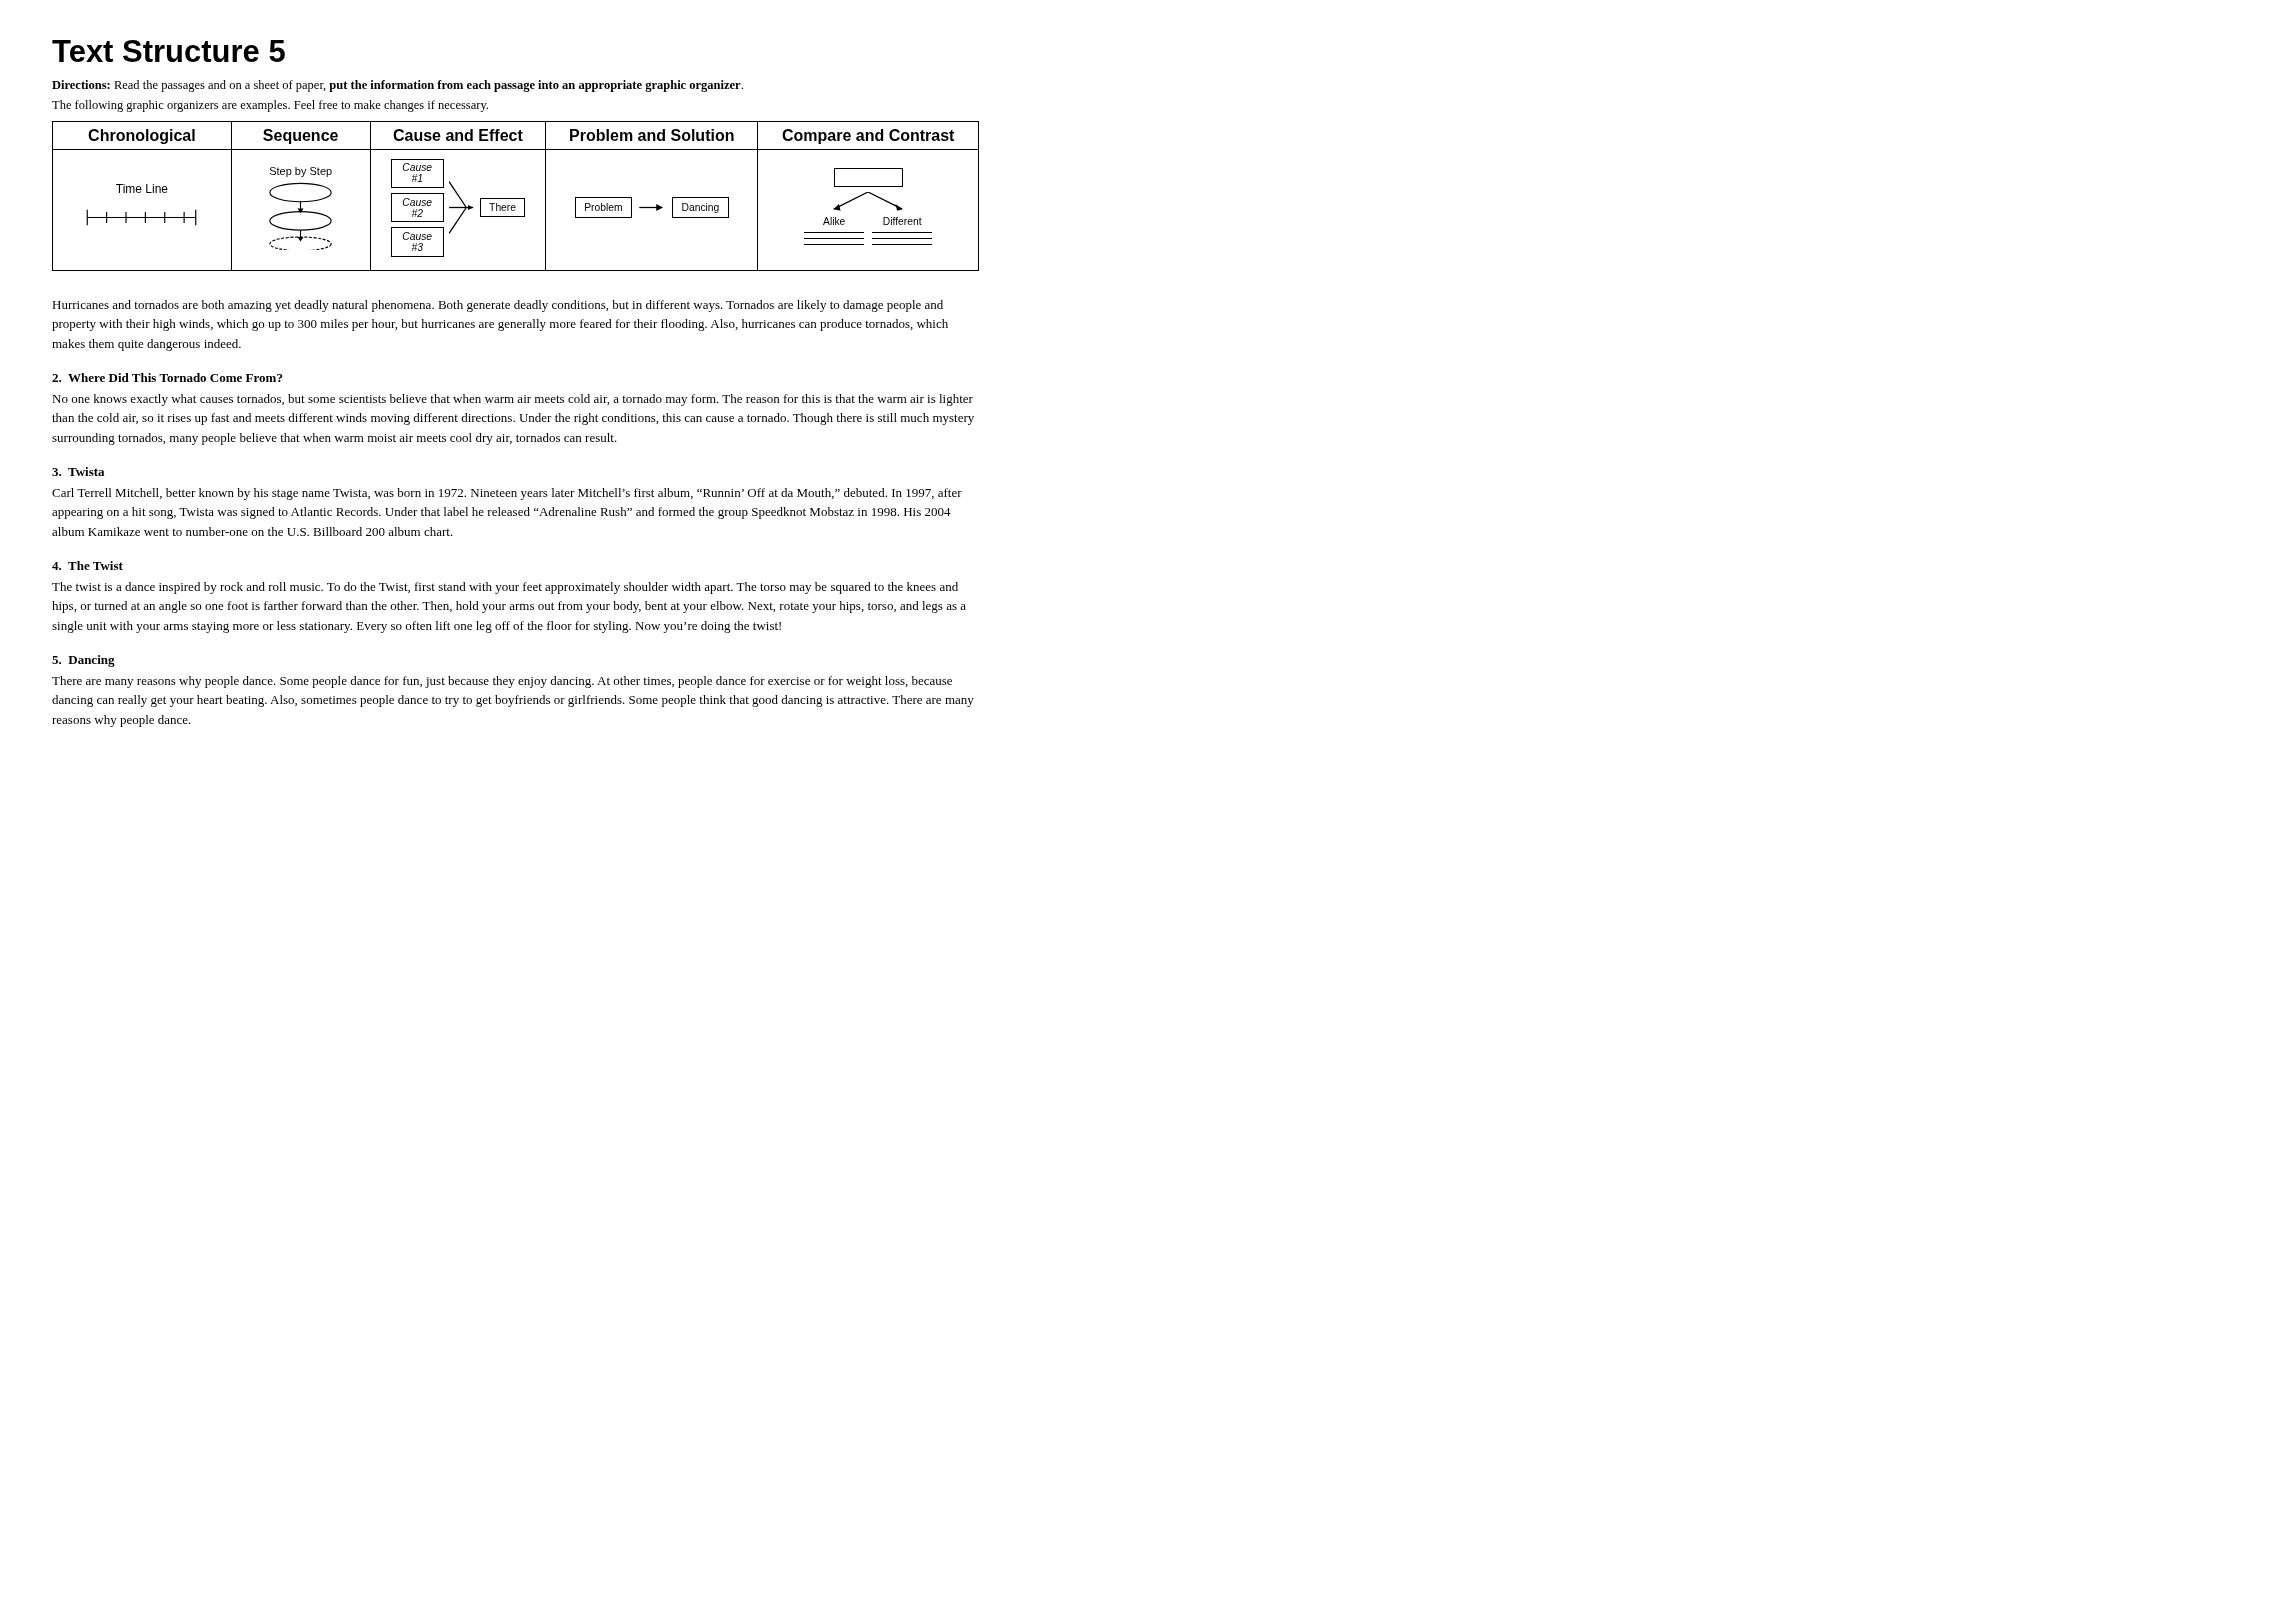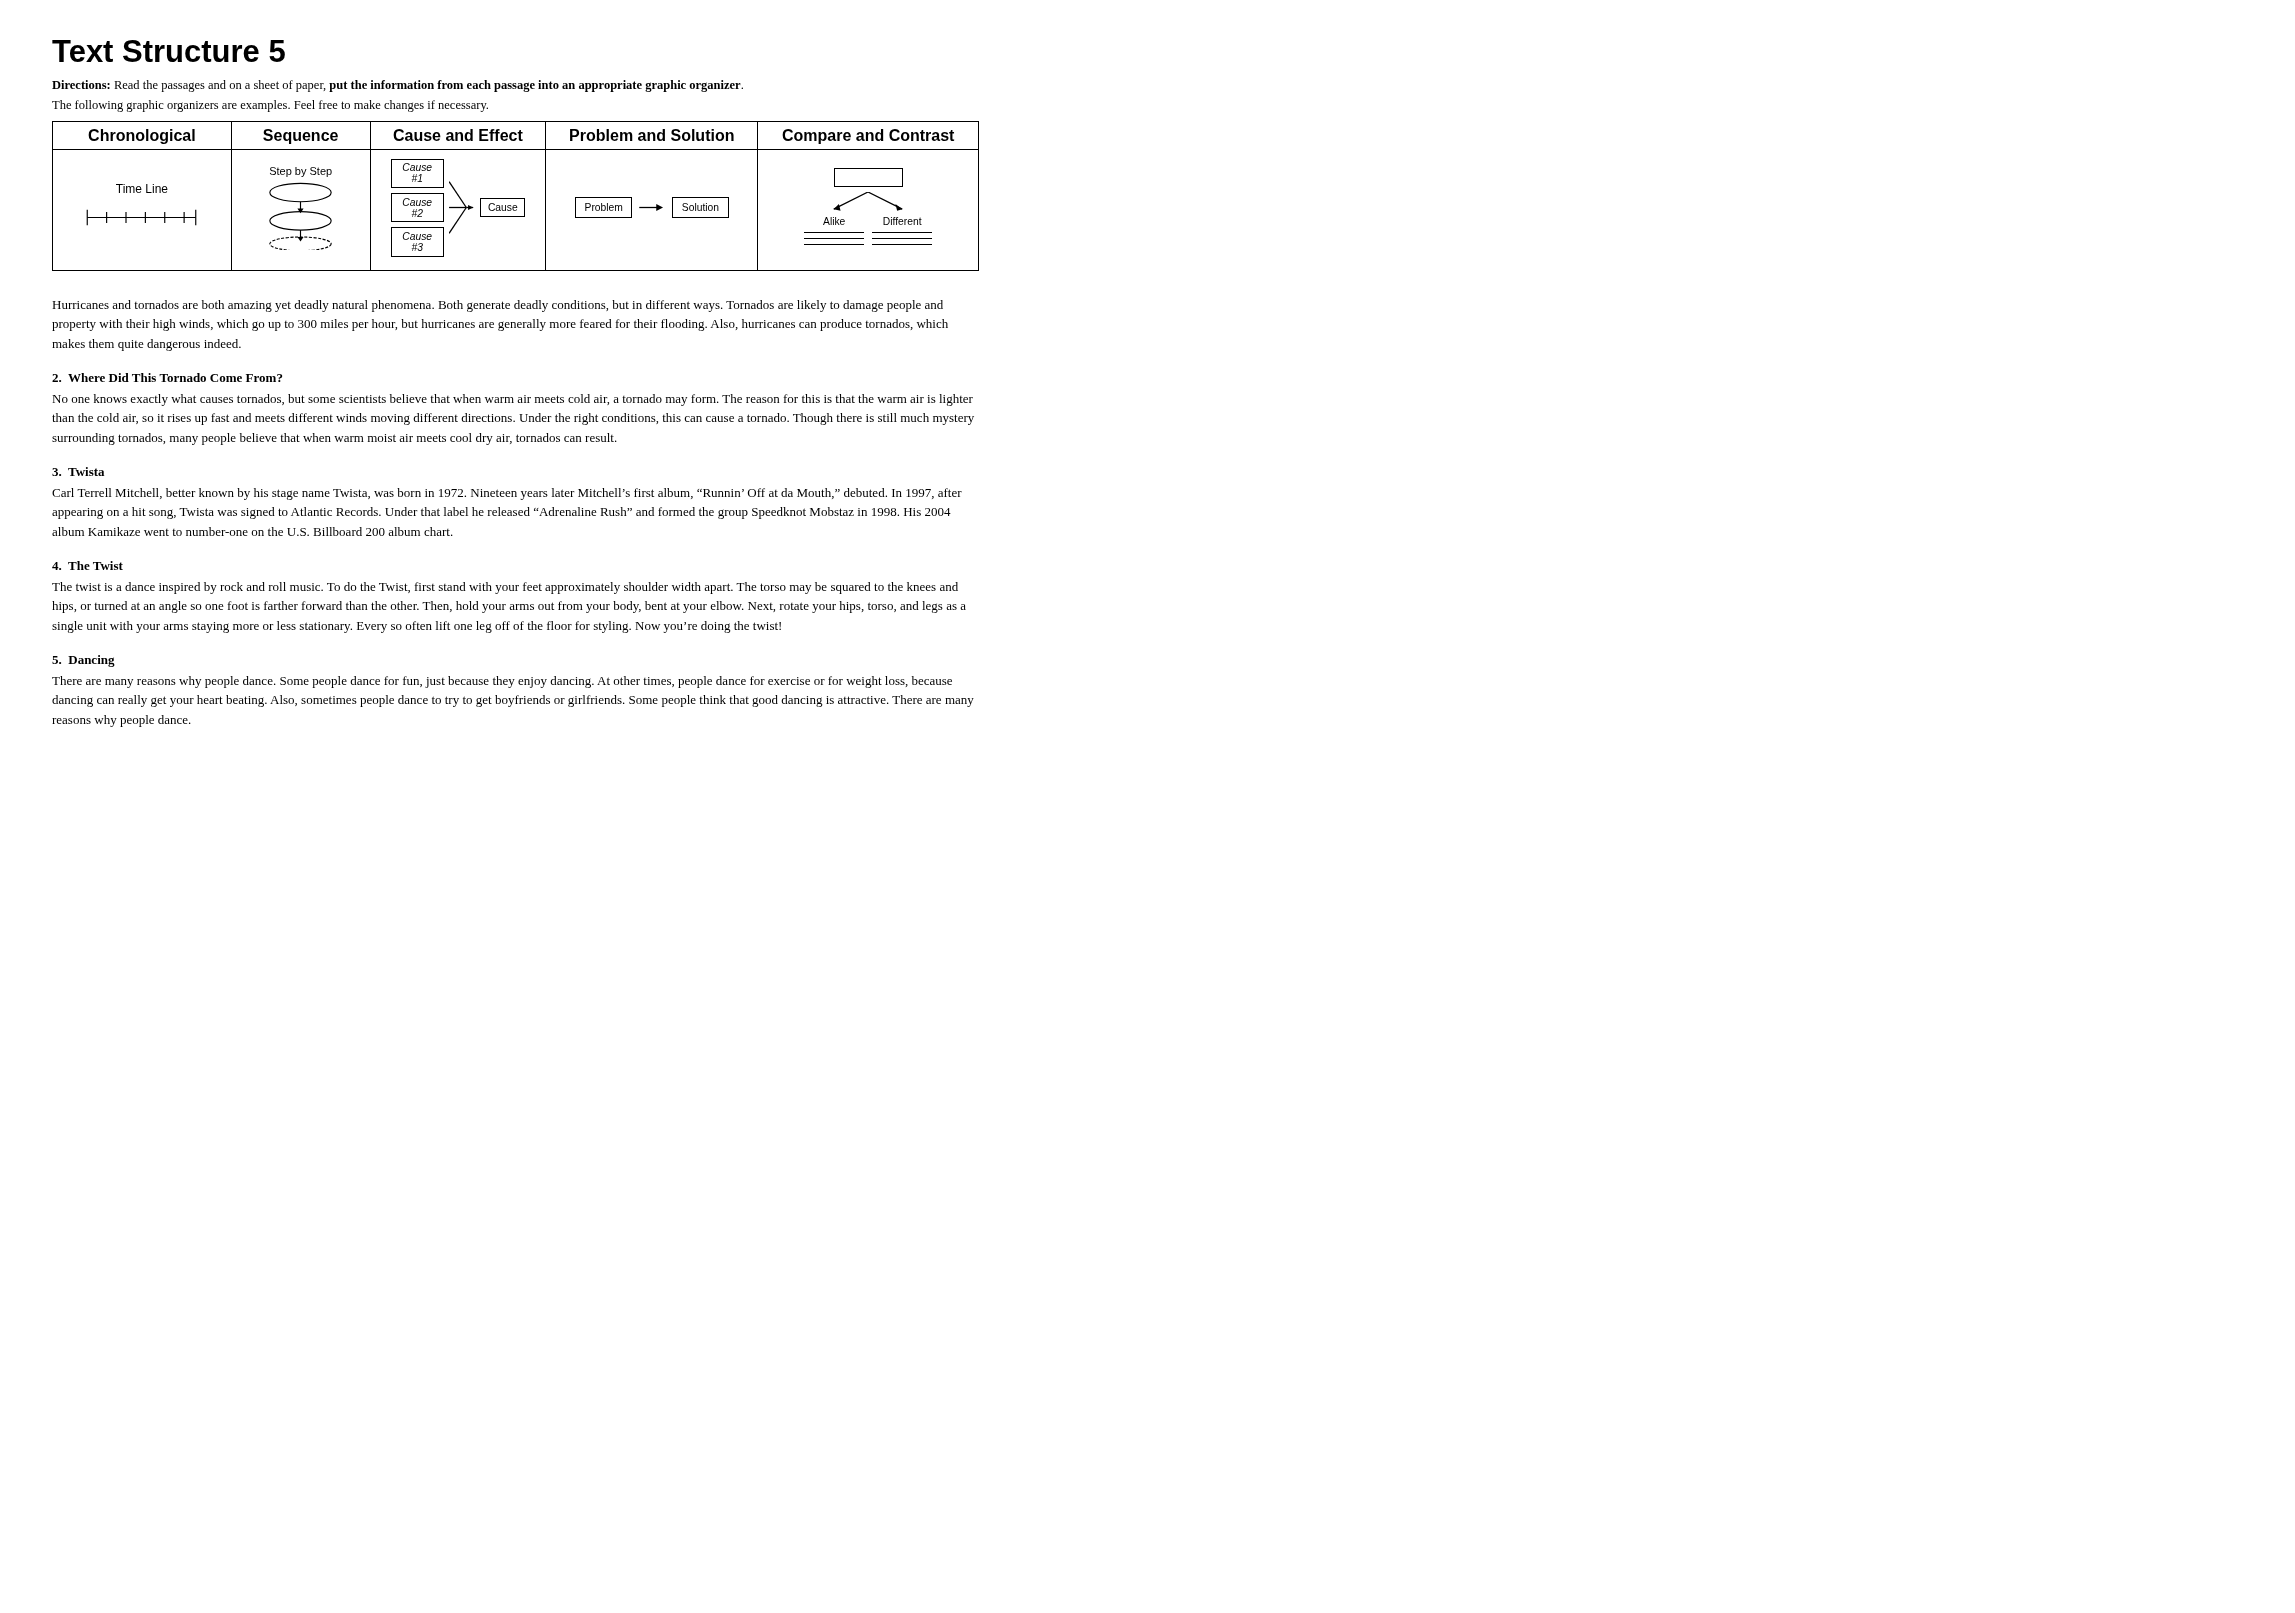--- a/index.html
+++ b/index.html
@@ -242,32 +242,32 @@
           <div style="display:flex;align-items:center;">
             <svg width="26" height="69" viewBox="0 0 30 80">
 
               <line x1="0" y1="10" x2="20" y2="40" stroke="#000" stroke-width="1.5"></line>
               <line x1="0" y1="40" x2="20" y2="40" stroke="#000" stroke-width="1.5"></line>
               <line x1="0" y1="70" x2="20" y2="40" stroke="#000" stroke-width="1.5"></line>
               <line x1="20" y1="40" x2="28" y2="40" stroke="#000" stroke-width="1.5"></line>
               <polygon points="28,40 22,37 22,43" fill="#000"></polygon>
             </svg>
           </div>
-          <div class="effect-box">Cause</div>
+          <div class="effect-box">There</div>
         </div>
       </td>
 
       <td>
         <div class="prob-sol-container">
           <div class="prob-box">Problem</div>
           <svg width="26" height="17" viewBox="0 0 30 20">
             <line x1="0" y1="10" x2="24" y2="10" stroke="#000" stroke-width="1.5"></line>
             <polygon points="28,10 20,6 20,14" fill="#000"></polygon>
           </svg>
-          <div class="sol-box">Solution</div>
+          <div class="sol-box">Dancing</div>
         </div>
       </td>
 
       <td>
         <div class="compare-container">
 
           <div class="top-box"></div>
 
           <svg width="120" height="20.6" viewBox="0 0 140 24">
             <line x1="70" y1="0" x2="30" y2="20" stroke="#000" stroke-width="1.5"></line>

